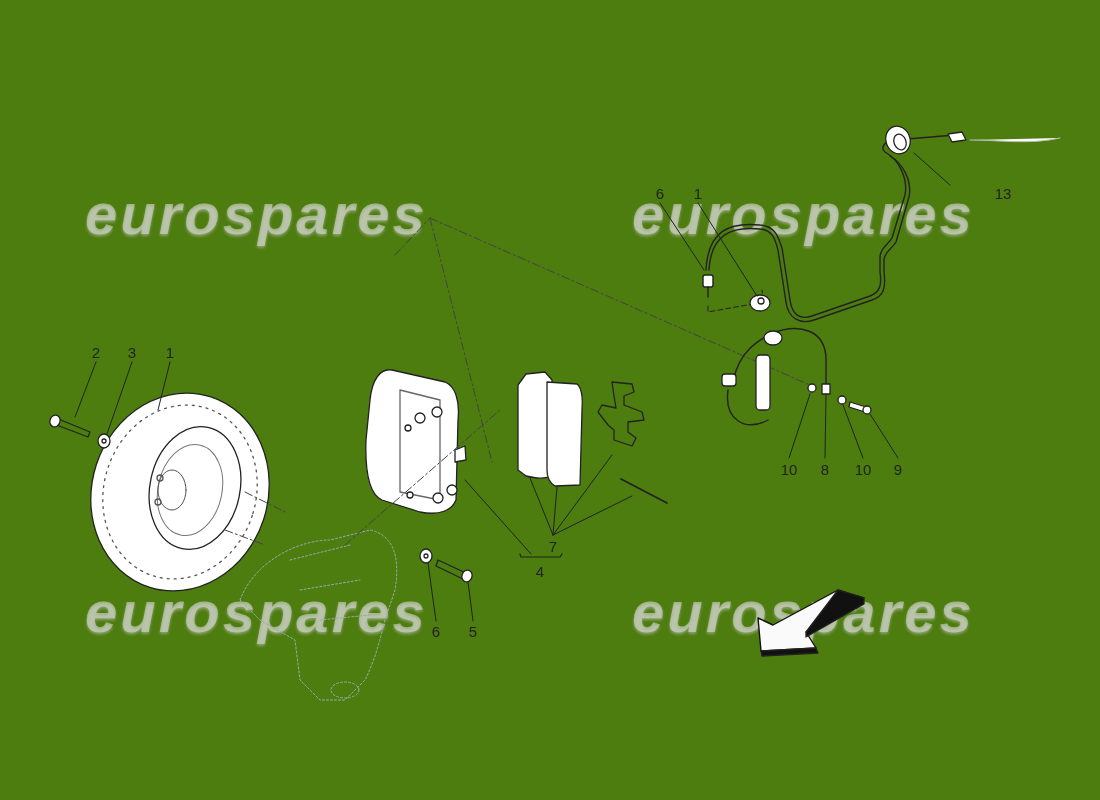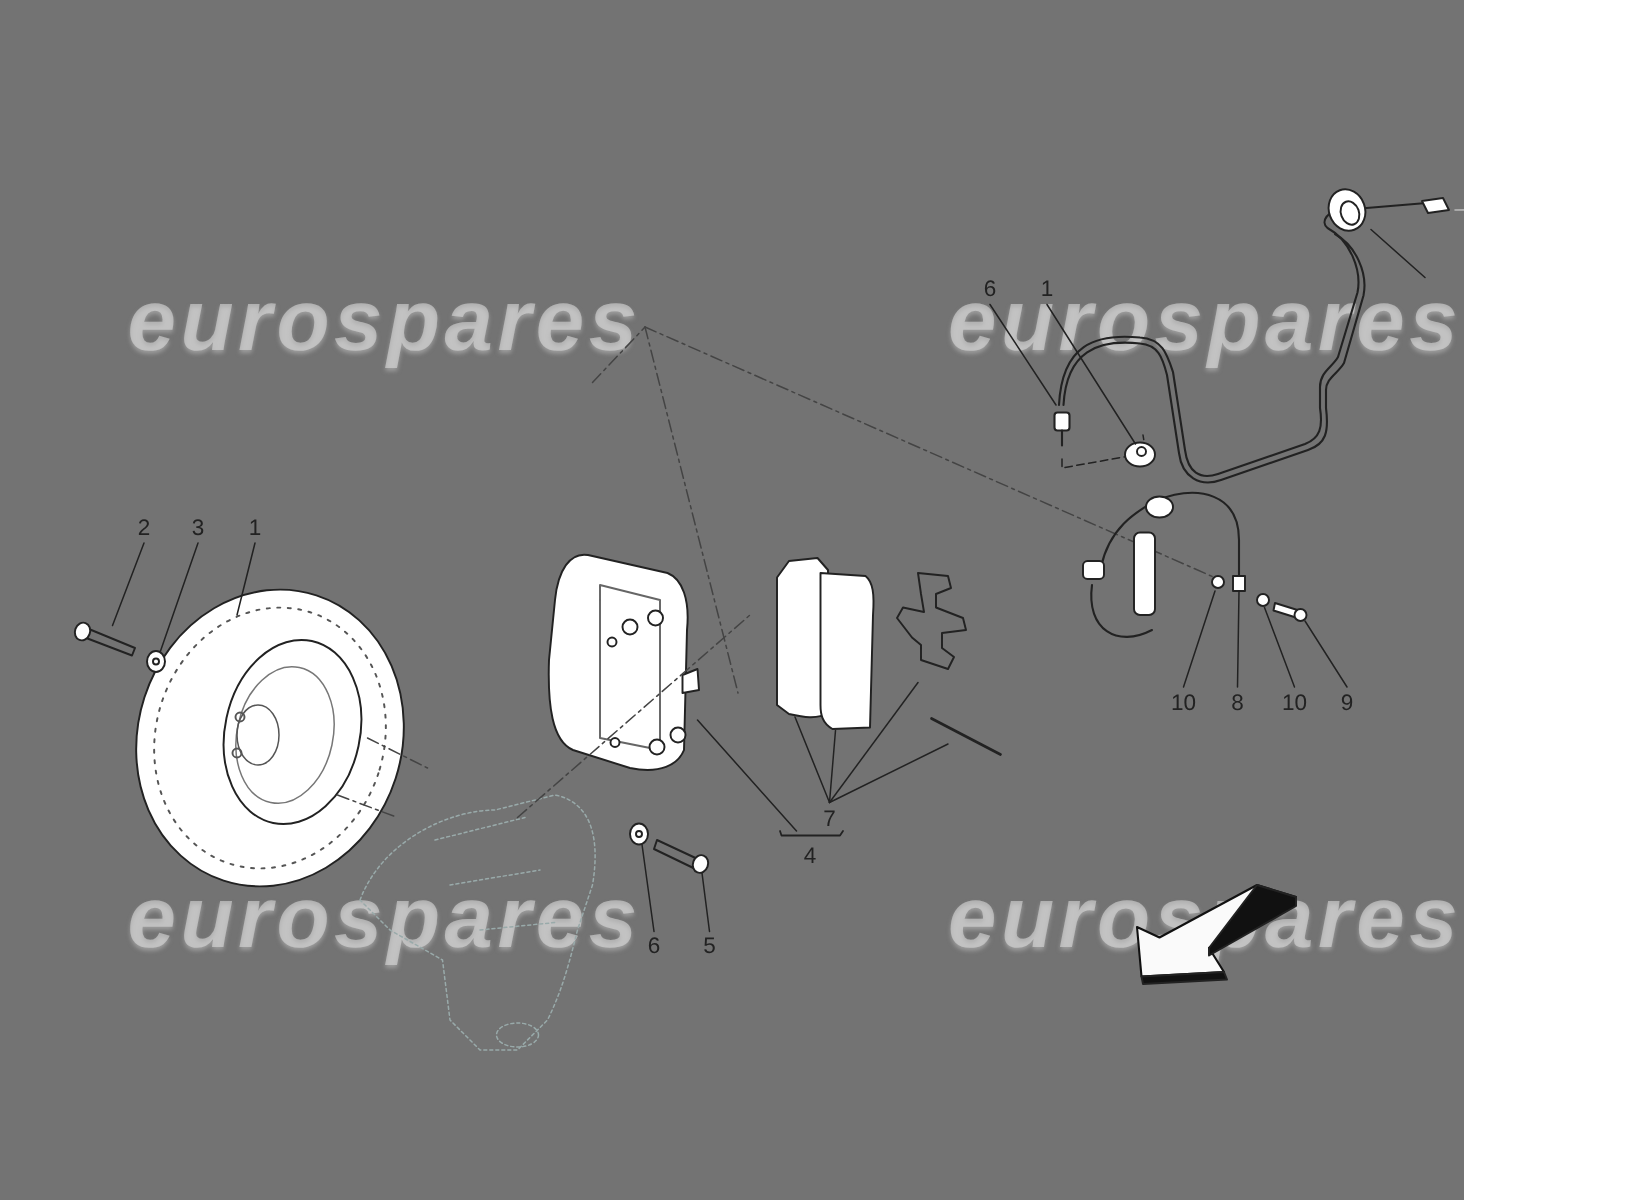--- a/index.html
+++ b/index.html
@@ -1,16 +1,16 @@
 <!DOCTYPE html>
 <html><head>
 <meta charset="utf-8">
 <style>
   html, body { margin:0; padding:0; background:#ffffff; }
-  #stage { position:relative; width:976px; height:800px; overflow:hidden; background:#737373; font-family:"Liberation Sans", sans-serif; }
+  #stage { position:relative; width:1100px; height:800px; overflow:hidden; background:#4d7c0f; font-family:"Liberation Sans", sans-serif; }
   svg { position:absolute; left:0; top:0; }
   .wm { position:absolute; font-family:"Liberation Sans", sans-serif; font-style:italic; font-weight:bold; font-size:58px; letter-spacing:3px; color:rgba(225,225,225,0.55); text-shadow:0 2px 3px rgba(200,200,200,0.5); user-select:none; }
   .callout { position:absolute; font-size:15px; color:#222; line-height:1; transform:translate(-50%,-50%); }
 </style>
 </head>
 <body>
 
 <div id="stage">
 
   <div class="wm" style="left:85px;top:180px;">eurospares</div>

